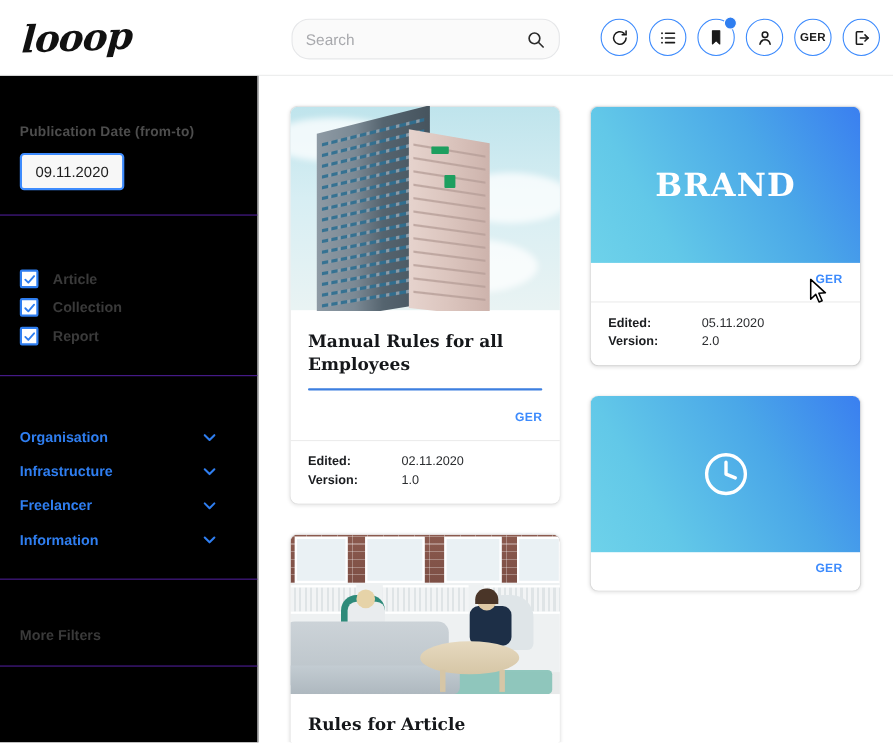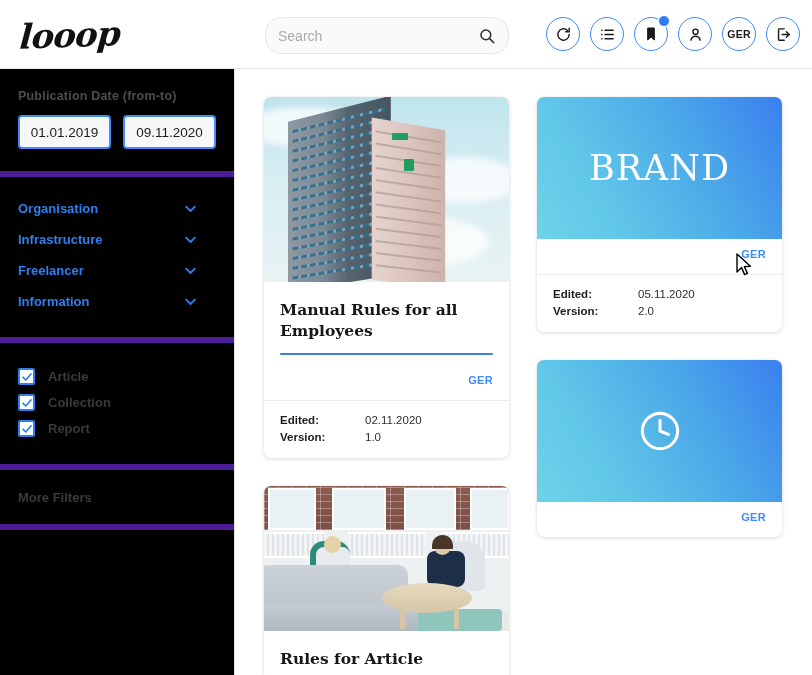--- a/index.html
+++ b/index.html
@@ -59,21 +59,21 @@
     background:#2f7ef0; border:1.5px solid #fff;
   }
 
   
   .sidebar {
     position:absolute; left:0; top:69px;
     width:235px; height:606px;
     background:#000000; color:#fff;
     border-right:1px solid #e4e5e7;
   }
-  .side-sec { border-bottom:6px solid #4c1d95; }
+  .side-sec { border-bottom:1px solid #4c1d95;margin-top:24px; }
   .side-sec.pad { padding:20px 18px 22px; }
   .side-label {
     font-size:12.5px; color:#4d4d4d; font-weight:700; letter-spacing:.2px;
     margin-bottom:12px;
   }
   .date-row { display:flex; gap:12px; }
   .date-field {
     width:95px; height:34px; border:2px solid #3d8bfd; border-radius:4px;
     background:#f7f7f7; color:#1d1d1d; font-size:13.5px;
     display:flex; align-items:center; justify-content:center;
@@ -120,22 +120,22 @@
   .thumb { width:100%; position:relative; overflow:hidden; }
   .thumb.h185 { height:185px; }
   .thumb.h145 { height:145px; }
   .thumb.h142 { height:142px; }
 
   .thumb-brand {
     background:linear-gradient(60deg,#6ed2ea 0%,#62c8e8 25%,#4aa7e8 65%,#3a7ff0 100%);
     display:flex; align-items:center; justify-content:center;
   }
   .brand-text {
-    font-family:"DejaVu Serif", serif; font-weight:400;
-    font-size:35px; color:#fff; letter-spacing:1px;
+    font-family:"DejaVu Serif", serif; font-weight:700;
+    font-size:29px; color:#fff; letter-spacing:1px;
   }
   .thumb-clock {
     background:linear-gradient(60deg,#6ed2ea 0%,#62c8e8 25%,#4aa7e8 65%,#3a7ff0 100%);
     display:flex; align-items:center; justify-content:center;
   }
   .clock-ic { width:46px; height:46px; color:#fff; }
 
   
   .photo-building { background:linear-gradient(180deg,#bfe4ec 0%,#d7eef3 45%,#e9f3f3 100%); }
   .cloud {
@@ -317,22 +317,48 @@
       </div>
 
     </div>
   </div>
 
   <div class="sidebar">
 
     <div class="side-sec pad">
       <div class="side-label">Publication Date (from-to)</div>
       <div class="date-row">
-        <div class="date-field">01.01.2019</div>
         <div class="date-field">09.11.2020</div>
+      </div>
+    </div>
+
+    <div class="side-sec check-sec">
+      <div class="check-row">
+        <span class="cbox">
+          <svg viewBox="0 0 24 24" fill="none" stroke="#2f7ef0" stroke-width="3.4" stroke-linecap="round" stroke-linejoin="round">
+              <polyline points="4 12.5 9.5 18 20 6"></polyline>
+            </svg>
+        </span>
+        <span class="check-label">Article</span>
+      </div>
+      <div class="check-row">
+        <span class="cbox">
+          <svg viewBox="0 0 24 24" fill="none" stroke="#2f7ef0" stroke-width="3.4" stroke-linecap="round" stroke-linejoin="round">
+              <polyline points="4 12.5 9.5 18 20 6"></polyline>
+            </svg>
+        </span>
+        <span class="check-label">Collection</span>
+      </div>
+      <div class="check-row">
+        <span class="cbox">
+          <svg viewBox="0 0 24 24" fill="none" stroke="#2f7ef0" stroke-width="3.4" stroke-linecap="round" stroke-linejoin="round">
+              <polyline points="4 12.5 9.5 18 20 6"></polyline>
+            </svg>
+        </span>
+        <span class="check-label">Report</span>
       </div>
     </div>
 
     <div class="side-sec filter-sec">
       <div class="filter-row">
         <span class="filter-name">Organisation</span>
         <span class="chev">
           <svg viewBox="0 0 24 24" fill="none" stroke="currentColor" stroke-width="3" stroke-linecap="round" stroke-linejoin="round">
               <polyline points="5 9 12 16 19 9"></polyline>
             </svg>
@@ -354,47 +380,20 @@
             </svg>
         </span>
       </div>
       <div class="filter-row">
         <span class="filter-name">Information</span>
         <span class="chev">
           <svg viewBox="0 0 24 24" fill="none" stroke="currentColor" stroke-width="3" stroke-linecap="round" stroke-linejoin="round">
               <polyline points="5 9 12 16 19 9"></polyline>
             </svg>
         </span>
-      </div>
-    </div>
-
-    <div class="side-sec check-sec">
-      <div class="check-row">
-        <span class="cbox">
-          <svg viewBox="0 0 24 24" fill="none" stroke="#2f7ef0" stroke-width="3.4" stroke-linecap="round" stroke-linejoin="round">
-              <polyline points="4 12.5 9.5 18 20 6"></polyline>
-            </svg>
-        </span>
-        <span class="check-label">Article</span>
-      </div>
-      <div class="check-row">
-        <span class="cbox">
-          <svg viewBox="0 0 24 24" fill="none" stroke="#2f7ef0" stroke-width="3.4" stroke-linecap="round" stroke-linejoin="round">
-              <polyline points="4 12.5 9.5 18 20 6"></polyline>
-            </svg>
-        </span>
-        <span class="check-label">Collection</span>
-      </div>
-      <div class="check-row">
-        <span class="cbox">
-          <svg viewBox="0 0 24 24" fill="none" stroke="#2f7ef0" stroke-width="3.4" stroke-linecap="round" stroke-linejoin="round">
-              <polyline points="4 12.5 9.5 18 20 6"></polyline>
-            </svg>
-        </span>
-        <span class="check-label">Report</span>
       </div>
     </div>
 
     <div class="side-sec more-sec">
       <span class="more-label">More Filters</span>
     </div>
 
   </div>
 
   <div class="main">

